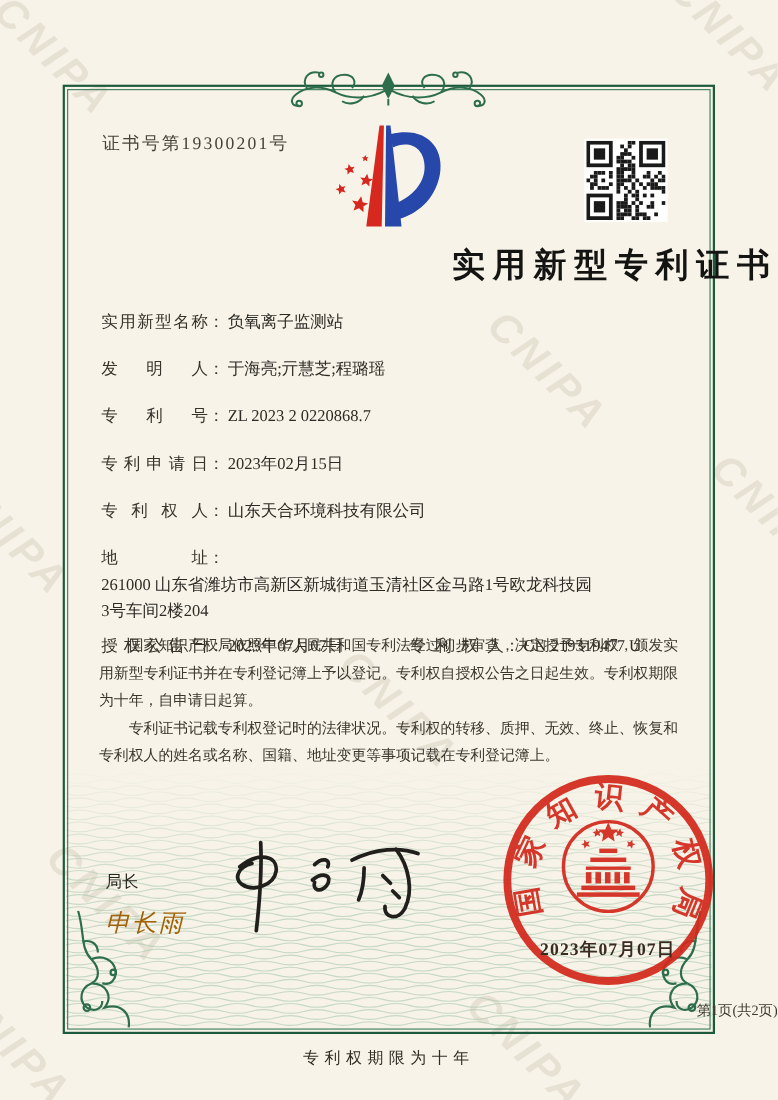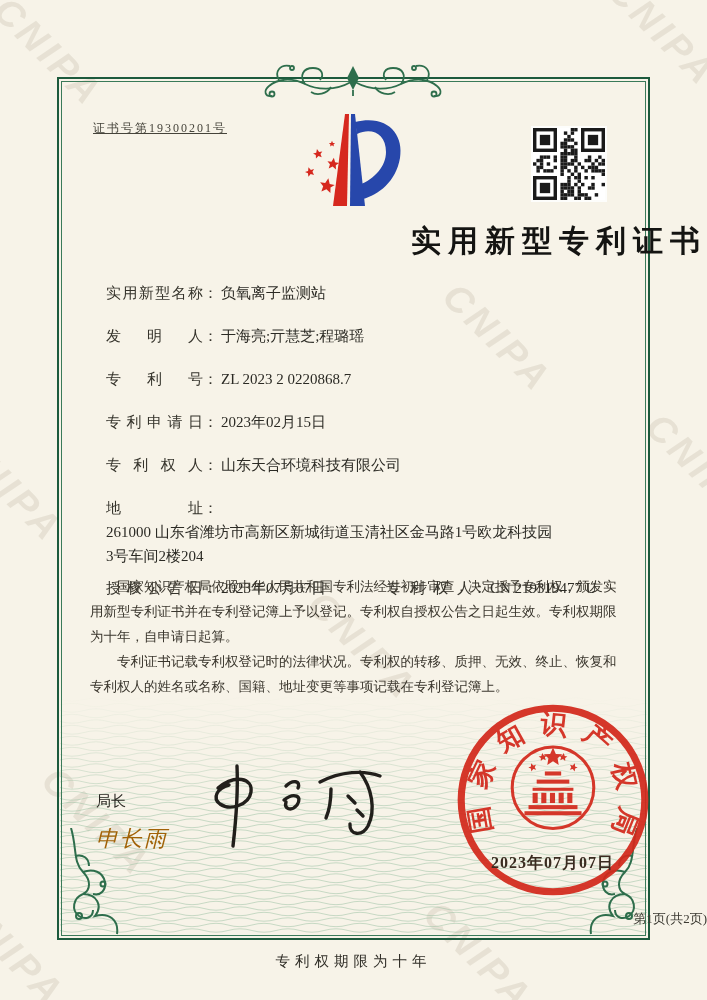--- a/index.html
+++ b/index.html
@@ -8,28 +8,28 @@
   
   .wm{position:absolute;font-family:"Liberation Sans",sans-serif;font-weight:700;
       font-style:italic;font-size:38px;letter-spacing:4px;color:rgba(138,130,104,.15);
       white-space:nowrap;transform:translate(-50%,-50%) rotate(45deg);pointer-events:none;}
   
   .frame{position:absolute;left:57px;top:77px;width:589px;height:859px;
          border:2px solid #1d5a3d;}
   .frame-inner{position:absolute;left:2px;top:2px;right:2px;bottom:2px;
          border:1px solid #3a7a59;}
   
-  .cert-no{position:absolute;left:93px;top:120px;font-size:12px;letter-spacing:2px;color:#45433a;text-decoration:underline;}
+  .cert-no{position:absolute;left:93px;top:120px;font-size:16px;letter-spacing:2px;color:#45433a;}
   .logo{position:absolute;left:295px;top:108px;}
   .qr-wrap{position:absolute;left:531px;top:126px;width:76px;height:76px;background:#fdfdfb;
            display:flex;align-items:center;justify-content:center;}
   .title{position:absolute;left:0;right:0;top:221px;text-align:right;font-size:30px;
          font-weight:700;letter-spacing:7px;color:#141412;}
   
-  .fields{position:absolute;left:106px;top:281px;width:530px;font-size:15px;color:#35332b;}
+  .fields{position:absolute;left:92px;top:281px;width:530px;font-size:15px;color:#35332b;}
   .frow{line-height:24px;margin-bottom:19px;white-space:nowrap;}
   .frow.addr{white-space:normal;margin-bottom:8px;}
   .flabel{display:inline-block;width:97px;text-align:justify;text-align-last:justify;
           vertical-align:top;}
   .fcolon{display:inline-block;width:18px;vertical-align:top;}
   .fvalue{color:#2b2a24;}
   .fvalue.addr-v{display:inline-block;width:450px;vertical-align:top;white-space:normal;}
   .fvalue.fixedw{display:inline-block;width:165px;}
   
   .paras{position:absolute;left:90px;top:574px;width:534px;font-size:13.5px;

